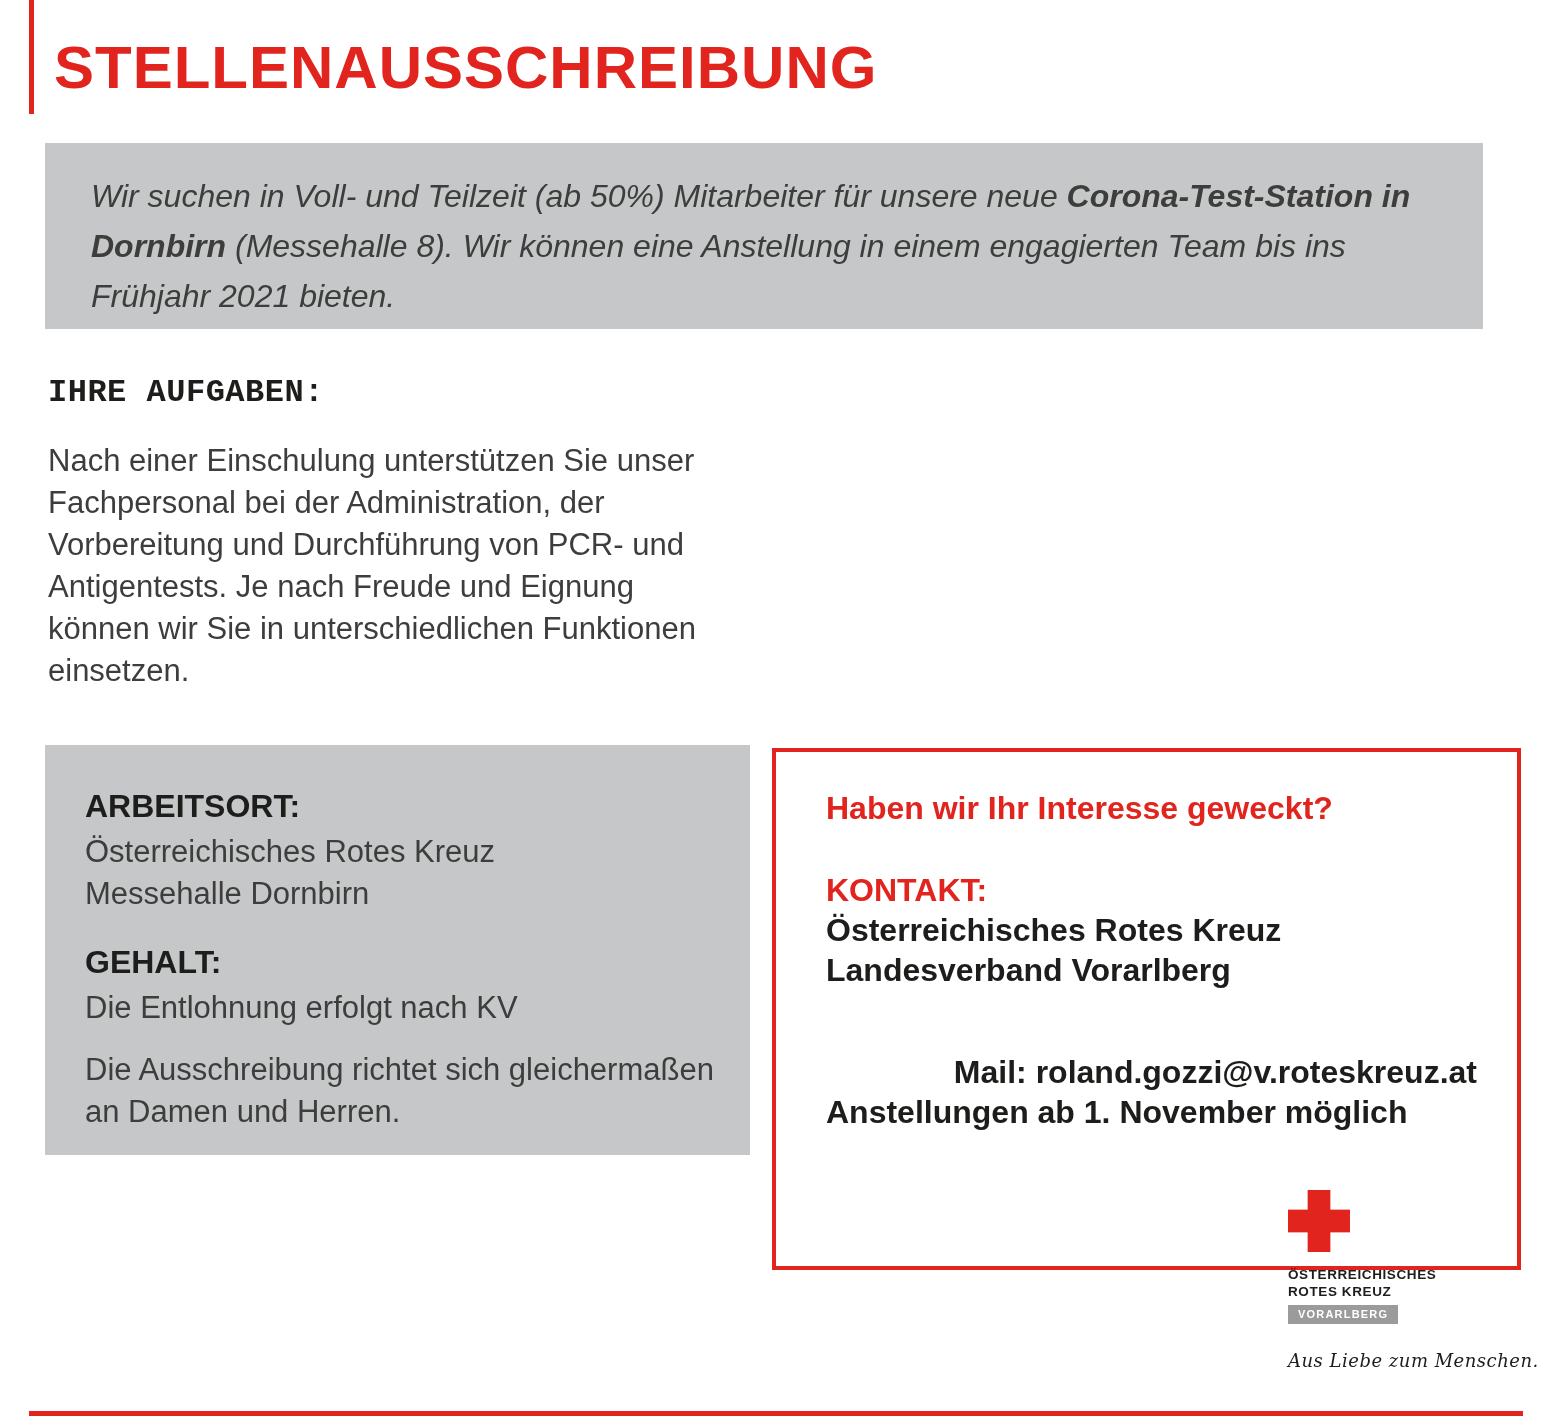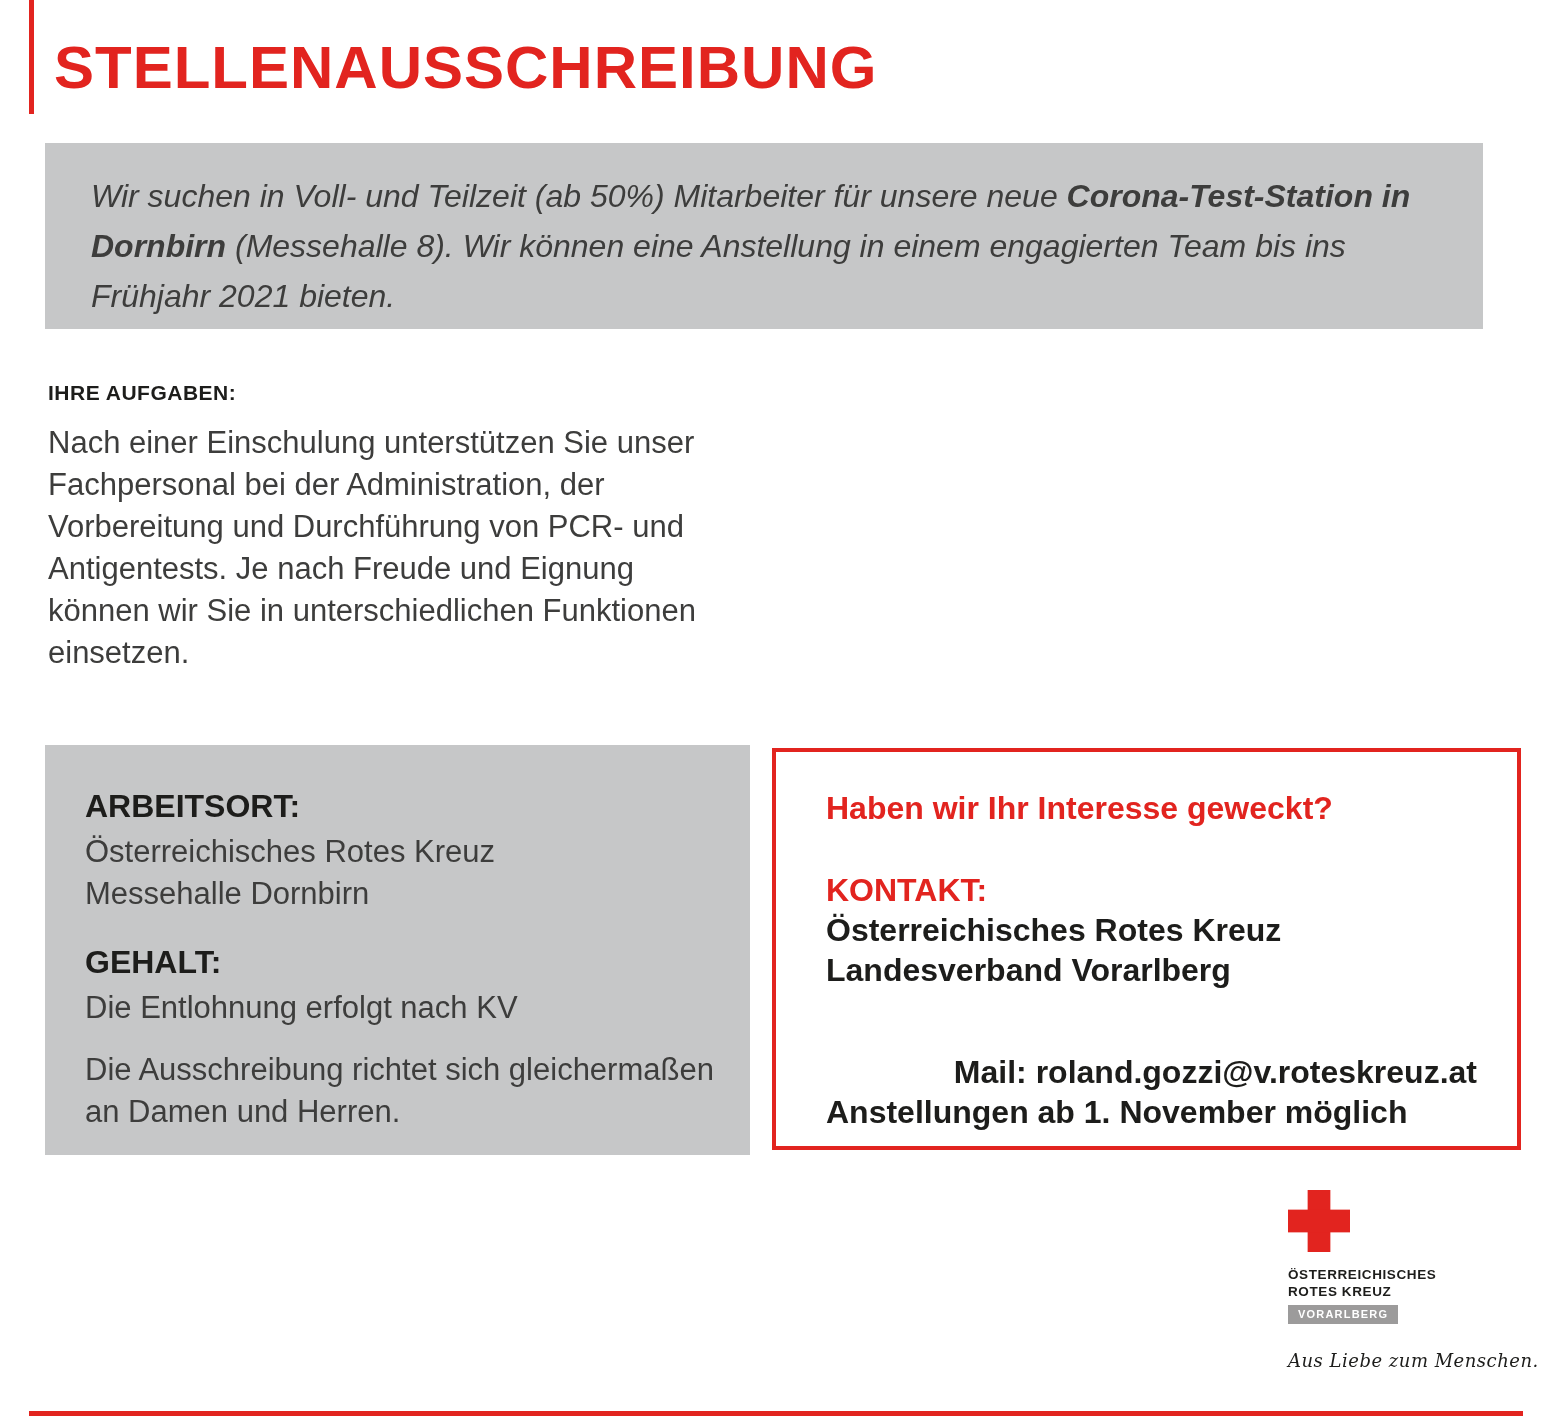--- a/index.html
+++ b/index.html
@@ -31,43 +31,43 @@
     background:var(--gray-box, #c6c7c8);
     padding:28px 40px 0 46px;
   }
   .intro-text { font-size:32px; line-height:50px; color:var(--text-dark, #3d3d3c);font-style:italic; }
   .b { font-weight:bold; }
 
   .col { position:absolute; top:372px; }
   .col-left  { left:48px;  width:670px; }
   .col-right { left:772px; width:700px; }
   .col h2 {
-    font-size:21px; font-weight:bold; letter-spacing:0.5px;
-    color:var(--text-black, #2b2b2a); margin-bottom:8px; line-height:42px;
+    font-size:32px; font-weight:bold; letter-spacing:0.5px;
+    color:var(--text-black, #2b2b2a); margin-bottom:26px; line-height:42px;font-family:Liberation Mono, monospace;
   }
   .col p, .col li { font-size:31px; line-height:42px; color:var(--text-dark, #3d3d3c); }
   .col-right ul { list-style:none; }
   .col-right li { padding-left:34px; text-indent:-34px; }
   .col-right li::before { content:"\2022\00a0"; }
 
   .details-box {
     position:absolute; left:45px; top:745px; width:705px; height:410px;
     background:var(--gray-box, #c6c7c8);
     padding:40px 30px 0 40px;
   }
   .details-box h2 {
     font-size:32px; font-weight:bold; line-height:42px;
     color:var(--text-black, #2b2b2a); margin-bottom:4px;
   }
   .details-box p { font-size:31px; line-height:42px; color:var(--text-dark, #3d3d3c); }
   .details-box .section-gap { margin-top:26px; }
   .details-box .para-gap { margin-top:20px; }
 
   .contact-box {
-    position:absolute; left:772px; top:748px; width:749px; height:402px;
+    position:absolute; left:772px; top:748px; width:749px; height:522px;
     border:4px solid var(--red, #e2241f);
     background:#ffffff;
     padding:36px 40px 0 50px;
   }
   .contact-box p {
     font-size:32px; font-weight:bold; line-height:40px;
     color:var(--text-black, #1d1d1b);
   }
   .contact-box .red { color:var(--red, #e2241f); }
   .contact-box .gap-after  { margin-bottom:42px; }

